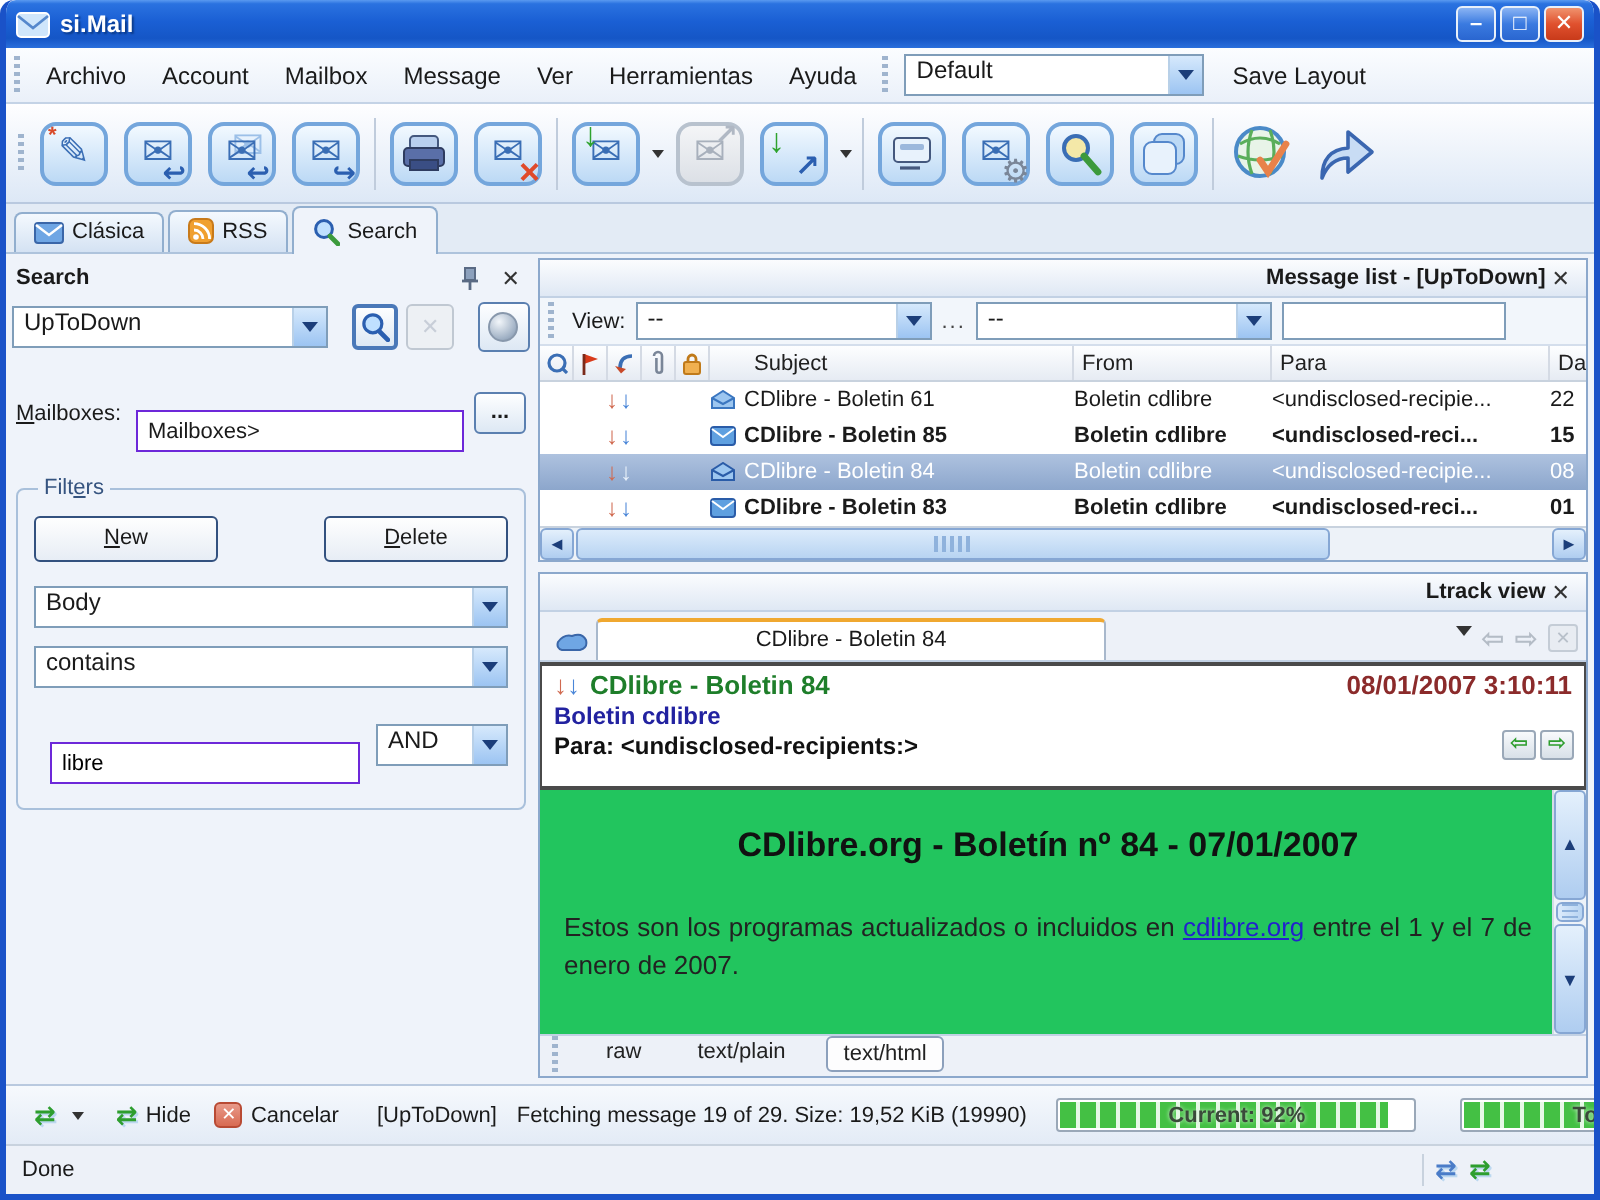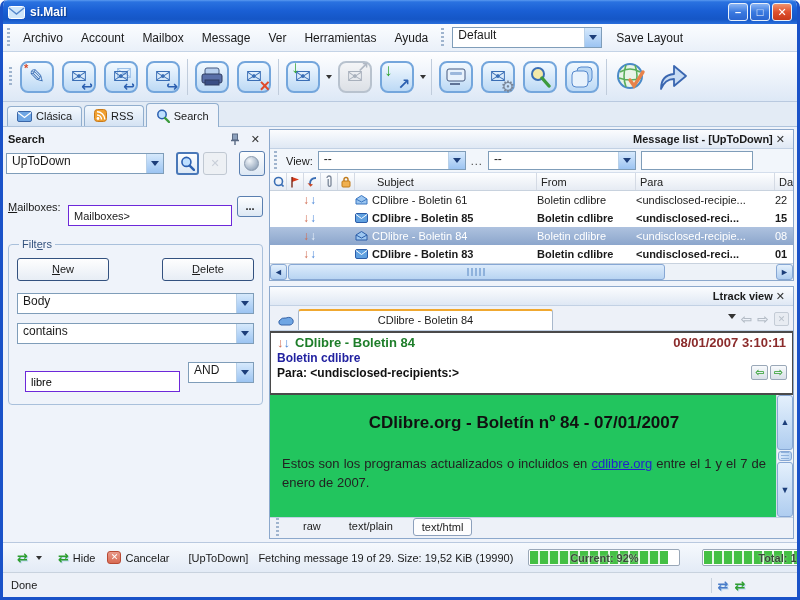--- a/index.html
+++ b/index.html
@@ -143,21 +143,21 @@
   
   .statustb { height:30px; flex:0 0 30px; background:linear-gradient(180deg,#F6F9FD,#E3EBF6); border-top:1px solid #B9C9DF; display:flex; align-items:center; gap:4px; padding-right:0; position:relative; overflow:hidden; }
   .stbtn { display:flex; align-items:center; gap:4px; padding:2px 4px; font-size:11px; }
   .syncicon { font-size:13px; font-weight:bold; color:#2E9E2E; text-shadow:1px 1px 0 #BCD8F0; }
   .cancelicon { width:14px; height:13px; background:linear-gradient(180deg,#E89A8A,#D86A52); border:1px solid #B84A34; border-radius:3px; color:#fff; font-size:9px; font-weight:bold; text-align:center; line-height:11px; }
   .ssep { width:1px; height:20px; background:#C0CCDC; margin:0 2px; }
   .sttext { font-size:11px; padding:0 3px; white-space:nowrap; }
   .pbar { height:17px; border:1px solid #9AA8B8; border-radius:2px; background:#fff; position:relative; overflow:hidden; flex:0 0 auto; }
   .pbar .fill { position:absolute; top:1px; bottom:1px; left:1px; background:repeating-linear-gradient(90deg,#44C044 0 8px,#E6F8E6 8px 10px); }
   .pbar .plabel { position:absolute; inset:0; display:flex; align-items:center; justify-content:center; font-size:11px; font-weight:bold; color:#3A4A3A; text-shadow:0 0 2px #D8F4D8; white-space:nowrap; }
-  .pbar.current { width:152px; margin-left:8px; }
+  .pbar.current { width:180px; margin-left:8px; }
   .pbar.total { width:150px; margin-left:18px; }
 
   
   .statusbar { height:25px; flex:0 0 25px; background:#EDF1F8; border-top:1px solid #C8D2DE; display:flex; align-items:center; }
   .sb-seg { padding:0 8px; font-size:11px; height:17px; line-height:17px; border-right:1px solid #C8D2DE; white-space:nowrap; }
   .sb-flex { flex:1; border-right:none; }
   .sb-icons { display:flex; gap:6px; align-items:center; padding:0 6px; border-left:1px solid #C8D2DE; }
   .sb-time { padding:0 8px 0 4px; font-size:11px;margin-top:36px; }
   svg { display:block; }
 </style>

